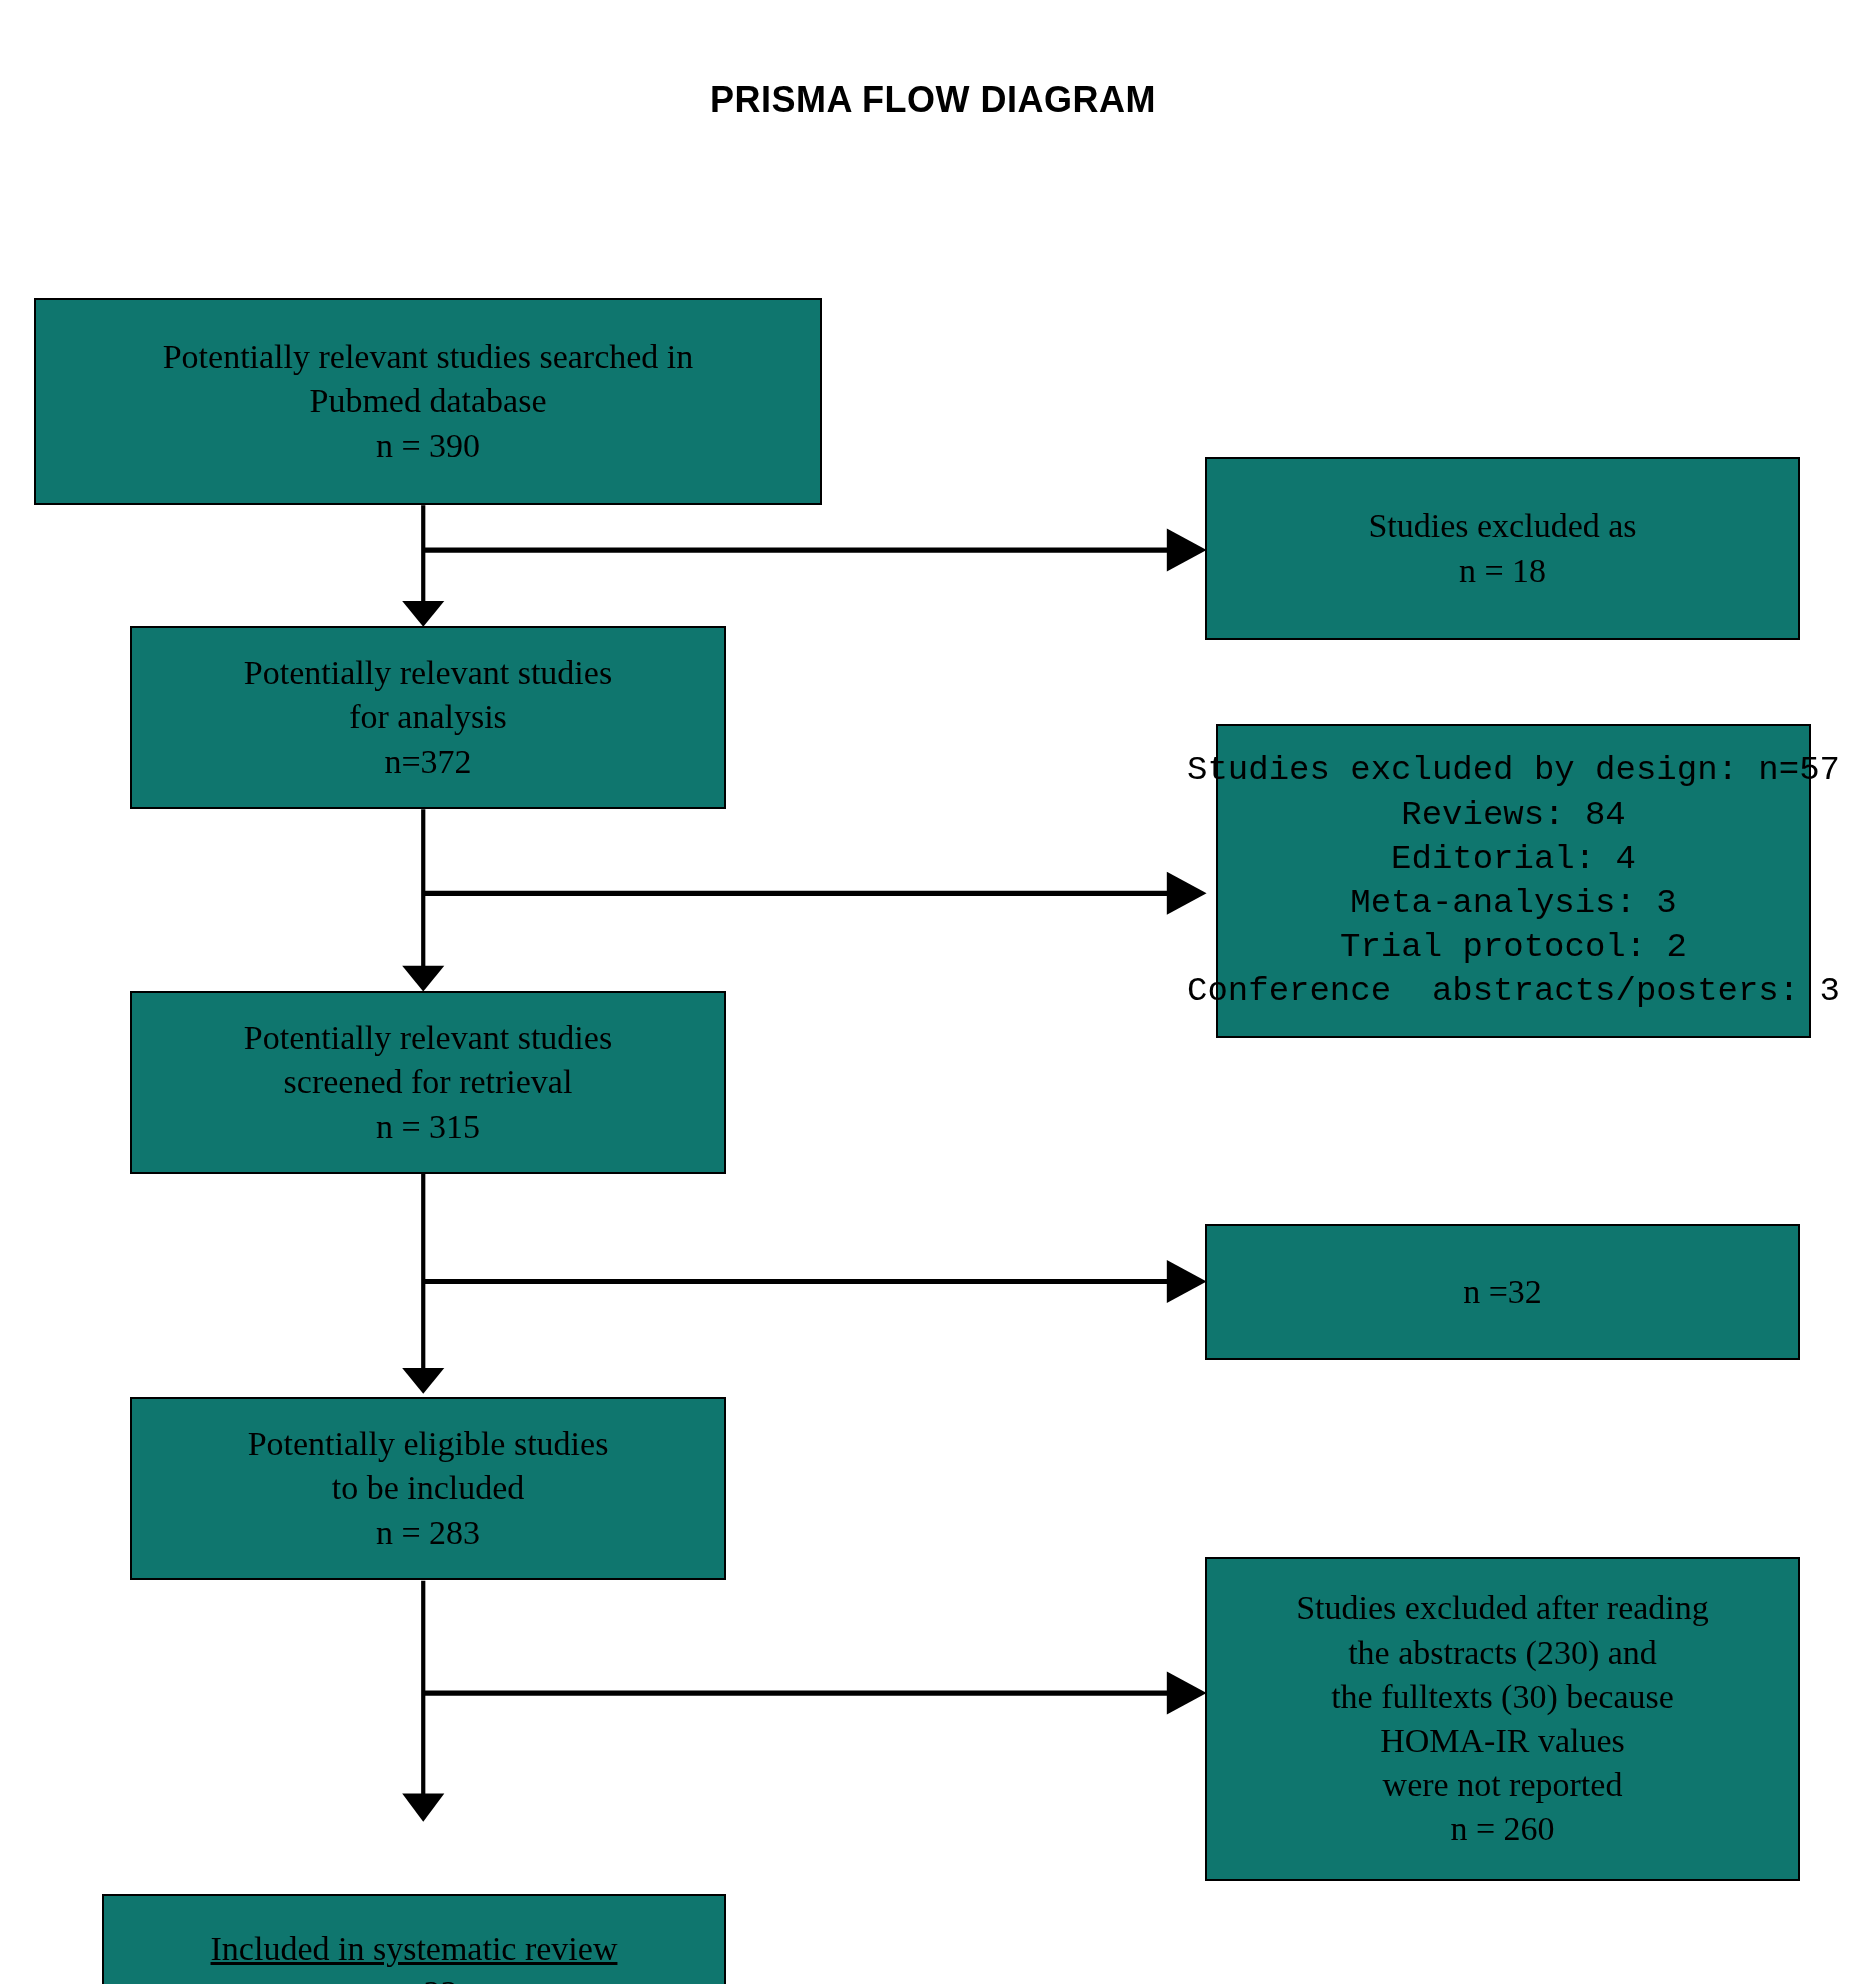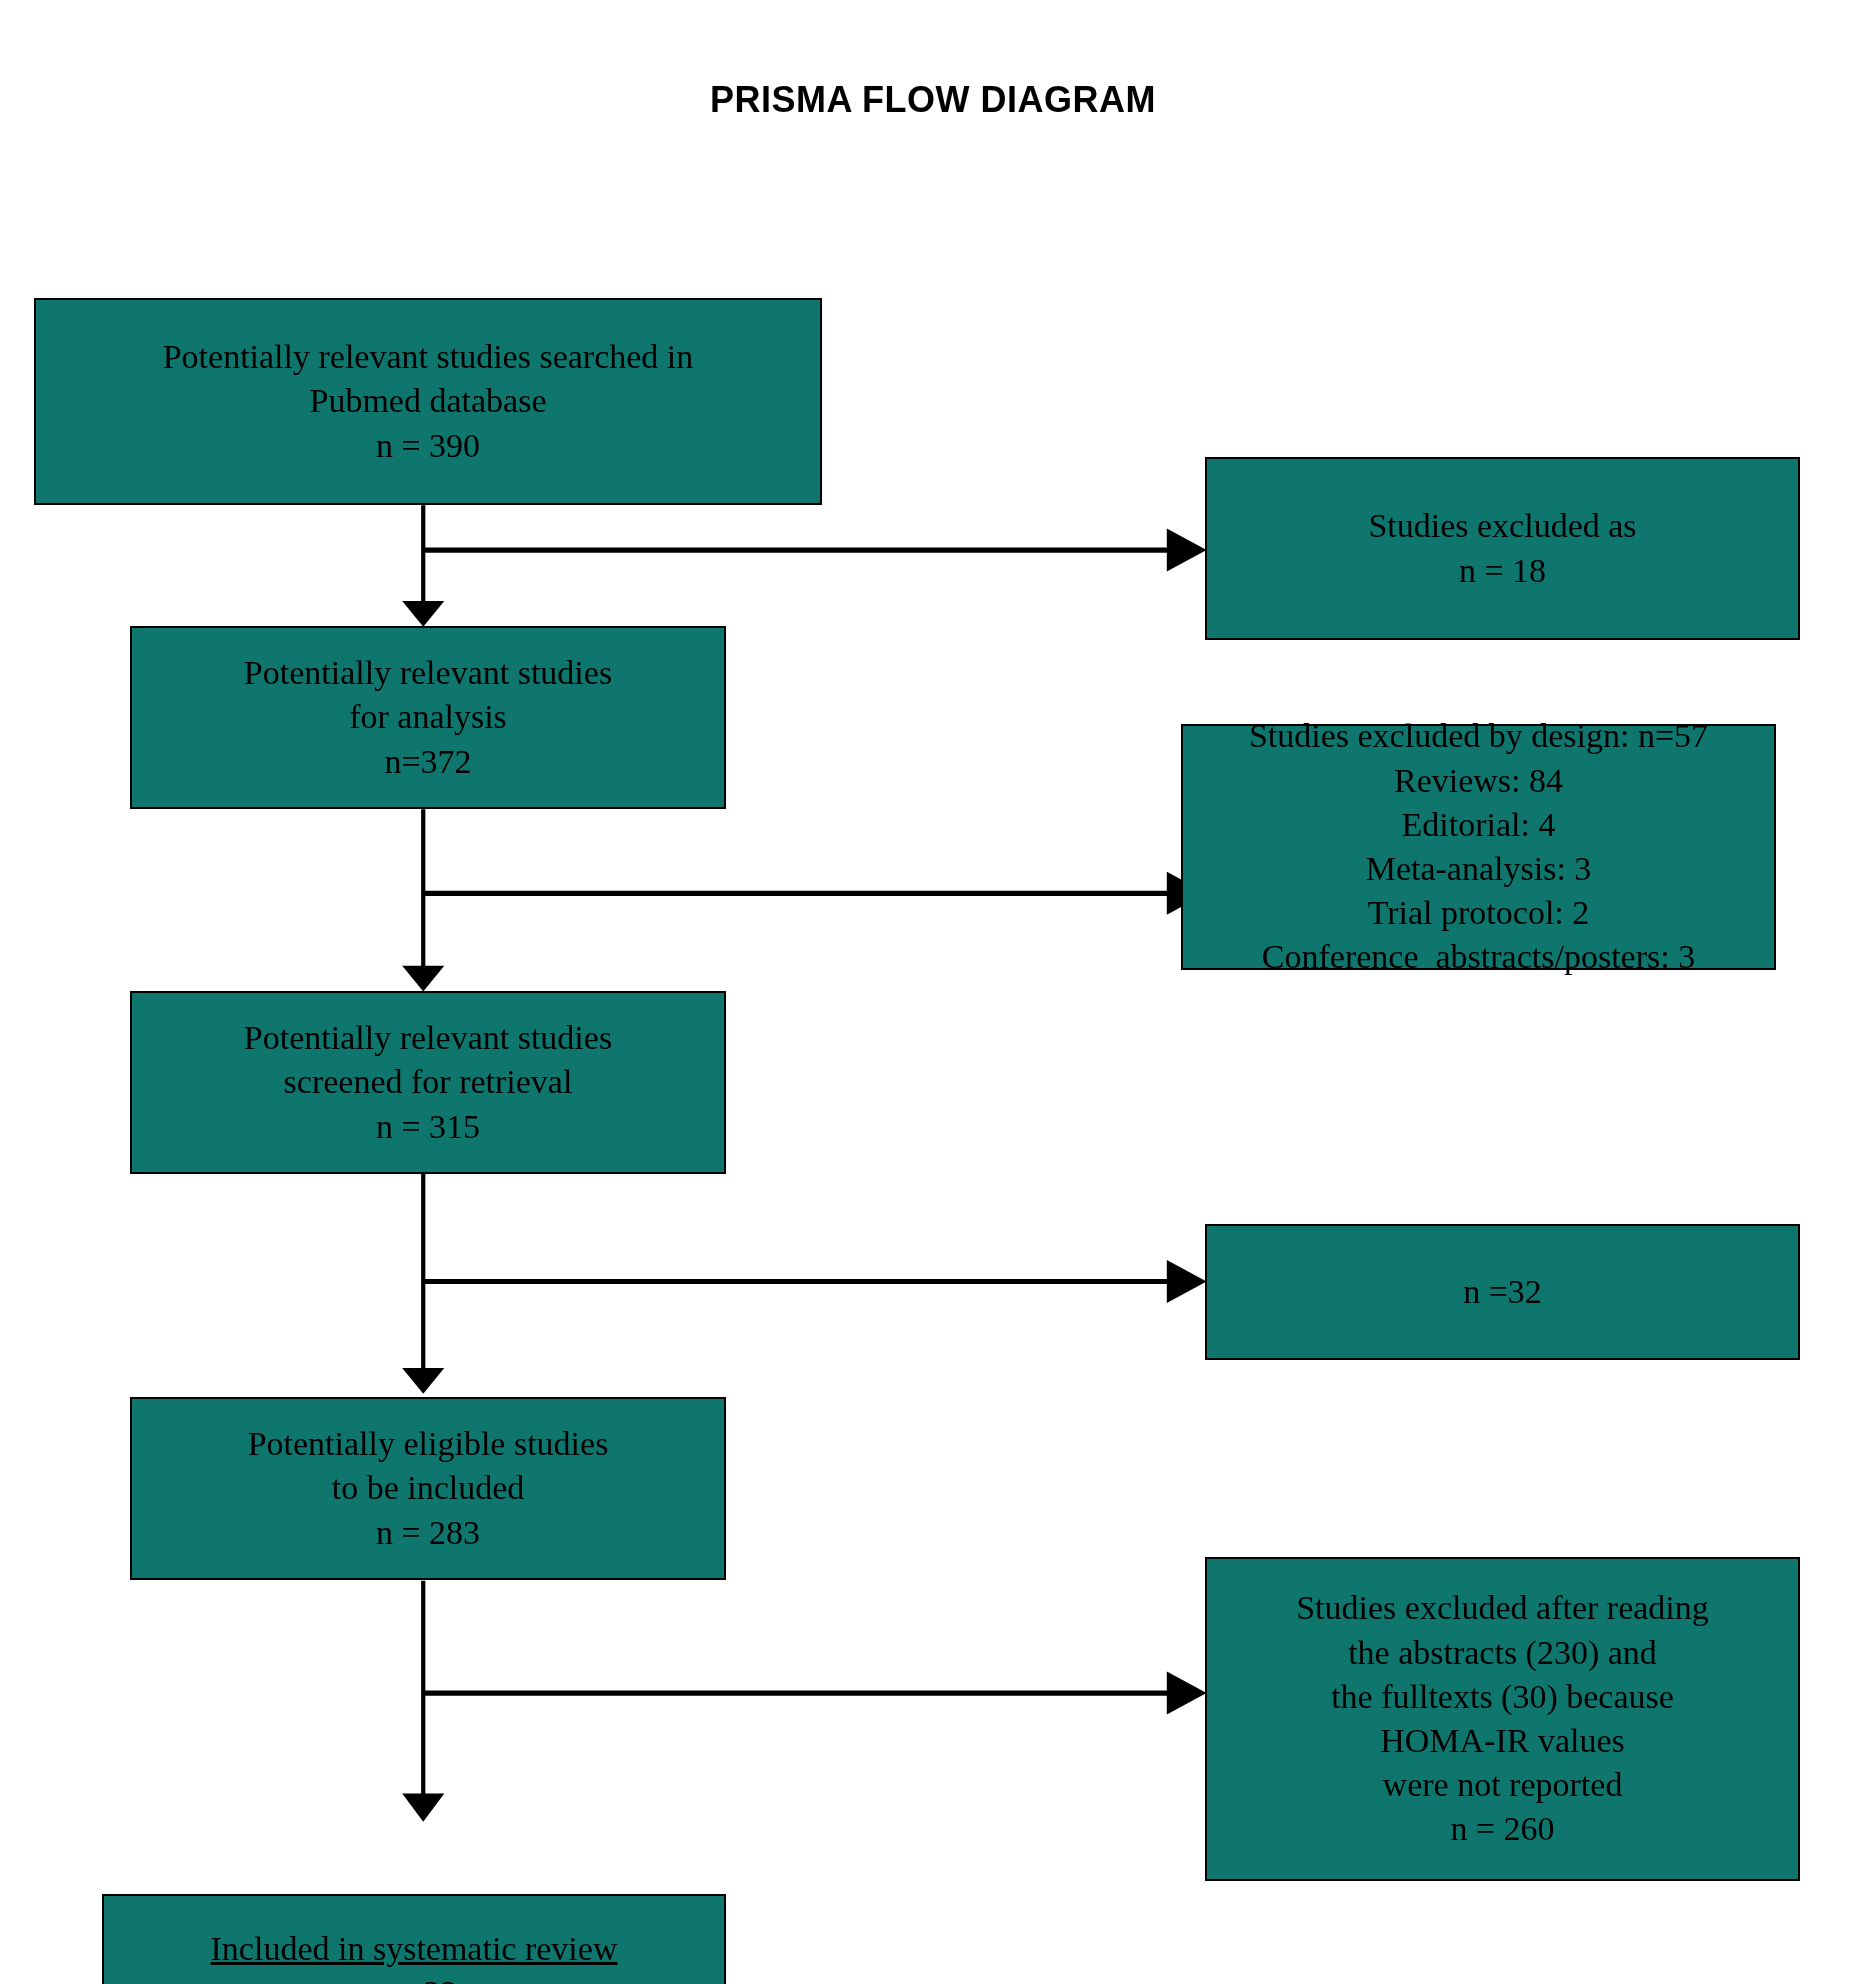--- a/index.html
+++ b/index.html
@@ -137,21 +137,21 @@
   <div class="node" style="left:102px; top:1894px; width:624px; height:154px;text-decoration:underline;">
     <div class="line">Included in systematic review</div>
     <div class="line">n = 23</div>
   </div>
 
   <div class="node" style="left:1205px; top:457px; width:595px; height:183px;align-items:center;">
     <div class="line">Studies excluded as</div>
     <div class="line">n = 18</div>
   </div>
 
-  <div class="node" style="left:1181px; top:724px; width:595px; height:246px;">
+  <div class="node" style="left:1216px; top:724px; width:595px; height:314px;font-family:Liberation Mono, monospace;">
     <div class="line">Studies excluded by design: n=57</div>
     <div class="line">Reviews: 84</div>
     <div class="line">Editorial: 4</div>
     <div class="line">Meta-analysis: 3</div>
     <div class="line">Trial protocol: 2</div>
     <div class="line">Conference  abstracts/posters: 3</div>
   </div>
 
   <div class="node" style="left:1205px; top:1224px; width:595px; height:136px;">
     <div class="line">n =32</div>

